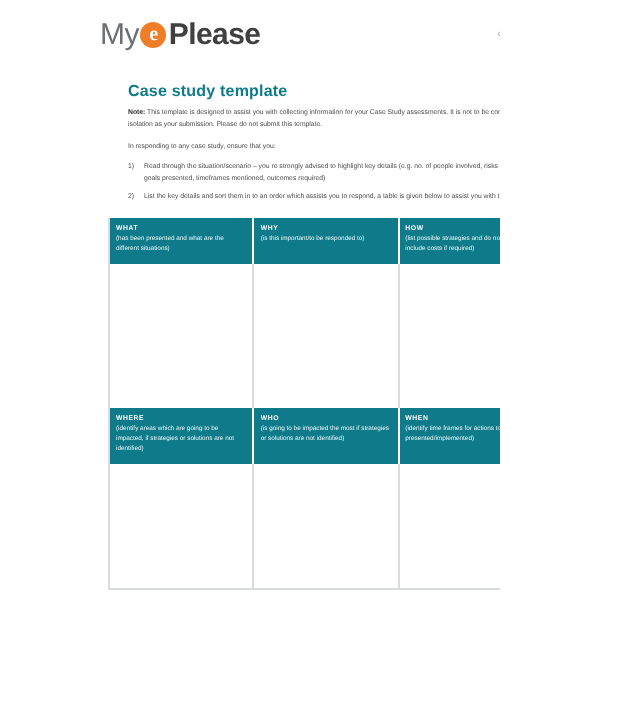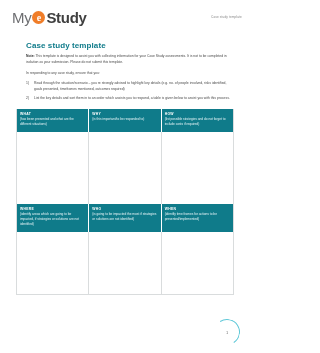--- a/index.html
+++ b/index.html
@@ -15,20 +15,21 @@
     color: #3c3c3c;
     position: relative;
   }
 
   .page {
     position: relative;
     width: 250px;
     height: 353px;
     background: #ffffff;
     box-sizing: border-box;
+    margin-left: 38px;
   }
 
   
   .doc-header {
     display: flex;
     align-items: flex-start;
     justify-content: space-between;
     padding: 10px 8px 0 12px;
   }
   .logo {
@@ -187,21 +188,21 @@
 </style>
 </head>
 <body>
 
 <div class="page">
 
   <div class="doc-header">
     <div class="logo">
       <span class="logo-my">My</span>
       <span class="logo-e">e</span>
-      <span class="logo-campus">Study</span>
+      <span class="logo-campus">Please</span>
     </div>
     <div class="header-right">Case study template</div>
   </div>
 
   <div class="content">
     <h1 class="doc-title">Case study template</h1>
 
     <p class="intro"><b>Note:</b><span> This template is designed to assist you with collecting information for your Case Study assessments. It is not to be completed in isolation as your submission. Please do not submit this template.</span></p>
 
     <p class="lead">In responding to any case study, ensure that you:</p>

